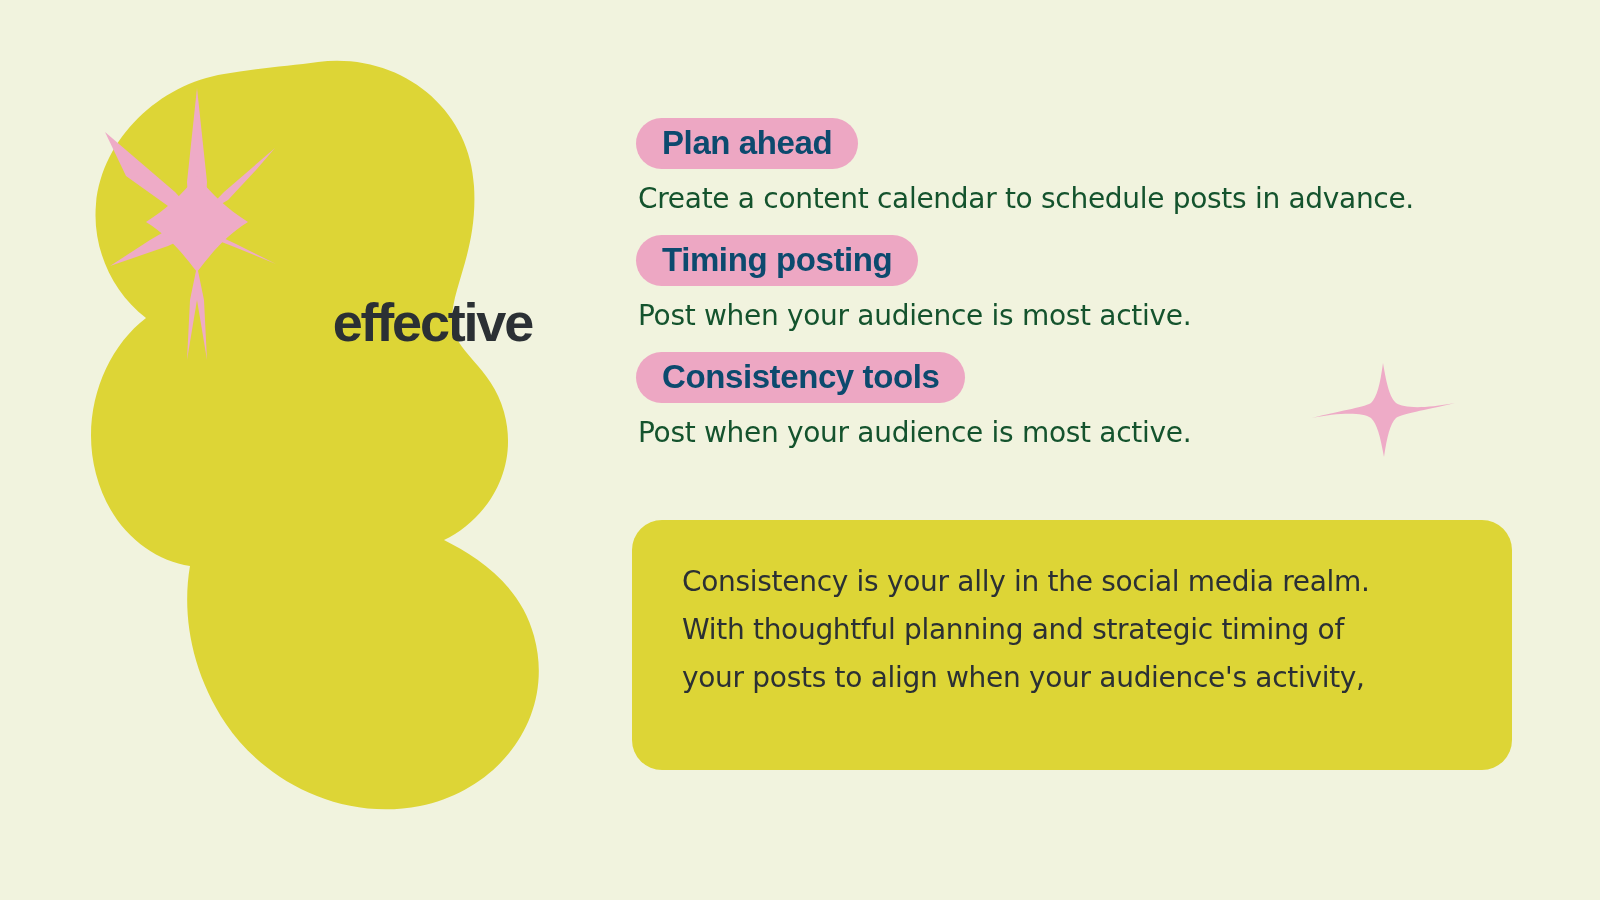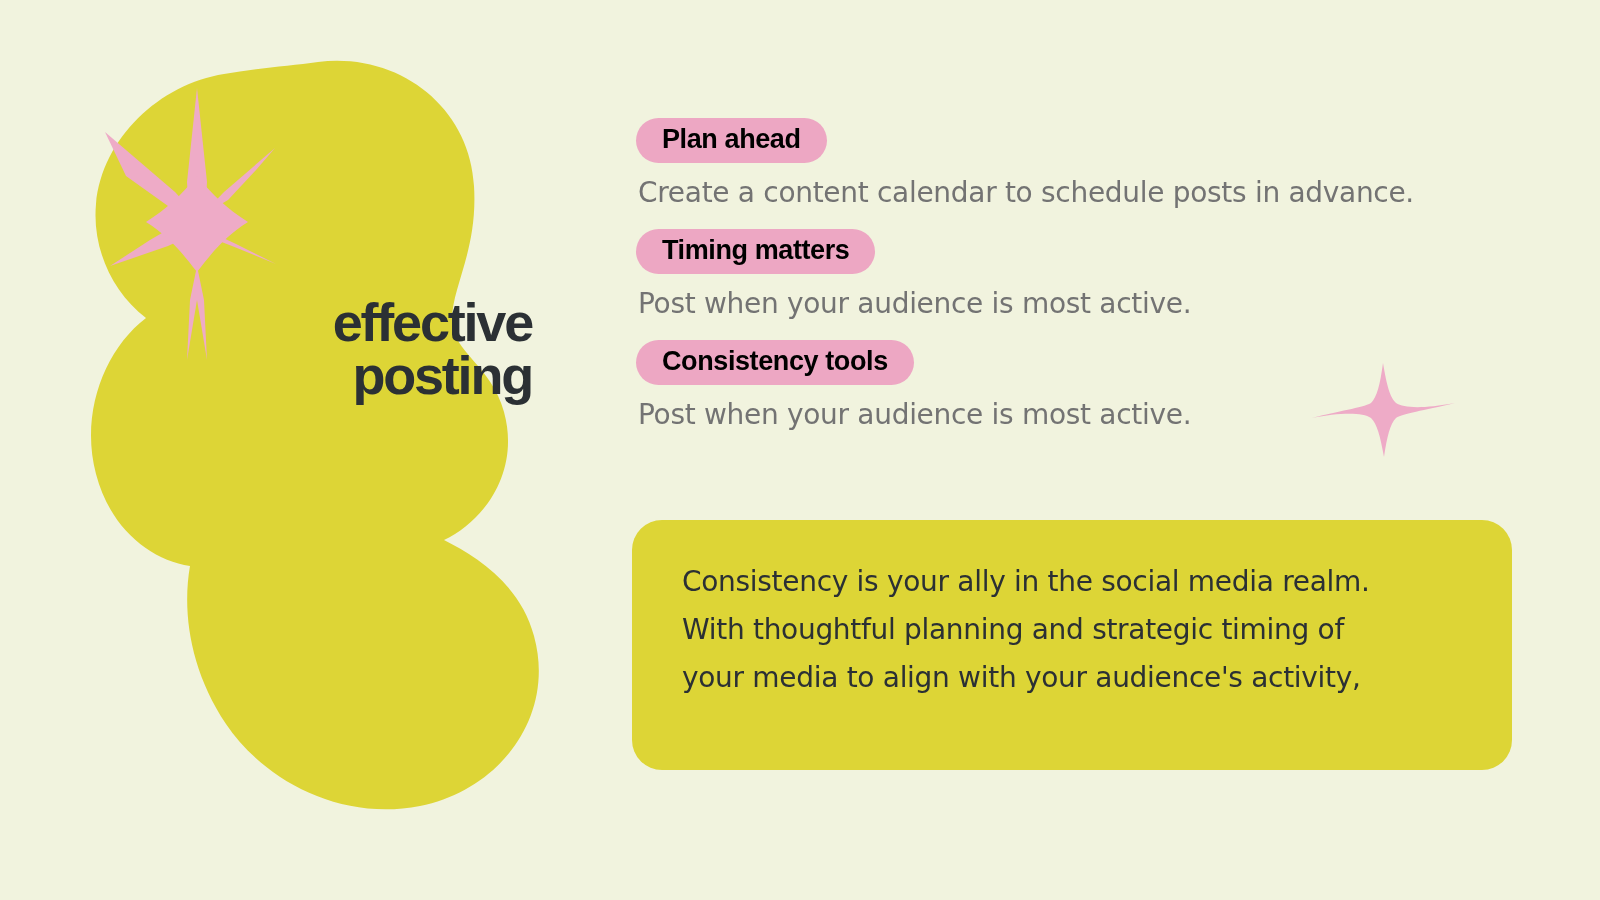--- a/index.html
+++ b/index.html
@@ -63,38 +63,38 @@
     left: 636px;
     top: 118px;
     width: 900px;
   }
 
   .item { margin-bottom: 20px; }
 
   .pill {
     display: inline-block;
     background: #eda7c3;
-    color: #000000;
+    color: #0c4a6e;
     border-radius: 26px;
     padding: 8px 26px 10px 26px;
     font-family: "Liberation Sans", sans-serif;
     font-weight: bold;
-    font-size: 27px;
+    font-size: 33px;
     letter-spacing: -0.4px;
     line-height: 1;
   }
 
   .desc {
     margin: 14px 0 0 2px;
     font-family: "DejaVu Sans", sans-serif;
     font-weight: 400;
     font-size: 28px;
     line-height: 1.15;
     letter-spacing: -0.3px;
-    color: #737373;
+    color: #14532d;
   }
 
   
   #summary-card {
     position: absolute;
     left: 632px;
     top: 520px;
     width: 880px;
     height: 250px;
     background: #ddd536;
@@ -166,43 +166,42 @@
           C 100,90 97,79 91,73
           C 82,67 58,68 32,73
           C 58,66 82,63 91,58
           C 97,52 100,40 103,18 Z"></path>
       </g>
     </svg>
   </div>
 
   <div id="title-block">
     <span class="tline">effective</span>
-    <span class="tline">posting</span>
   </div>
 
   <div id="content">
 
     <div class="item">
       <div class="pill">Plan ahead</div>
       <p class="desc">Create a content calendar to schedule posts in advance.</p>
     </div>
 
     <div class="item">
-      <div class="pill">Timing matters</div>
+      <div class="pill">Timing posting</div>
       <p class="desc">Post when your audience is most active.</p>
     </div>
 
     <div class="item">
       <div class="pill">Consistency tools</div>
       <p class="desc">Post when your audience is most active.</p>
     </div>
 
   </div>
 
   <div id="summary-card">
     <div id="summary-text">
       <span class="sline">Consistency is your ally in the social media realm.</span>
       <span class="sline">With thoughtful planning and strategic timing of</span>
-      <span class="sline">your media to align with your audience's activity,</span>
+      <span class="sline">your posts to align when your audience's activity,</span>
     </div>
   </div>
 
 </div>
 
 </body></html>

